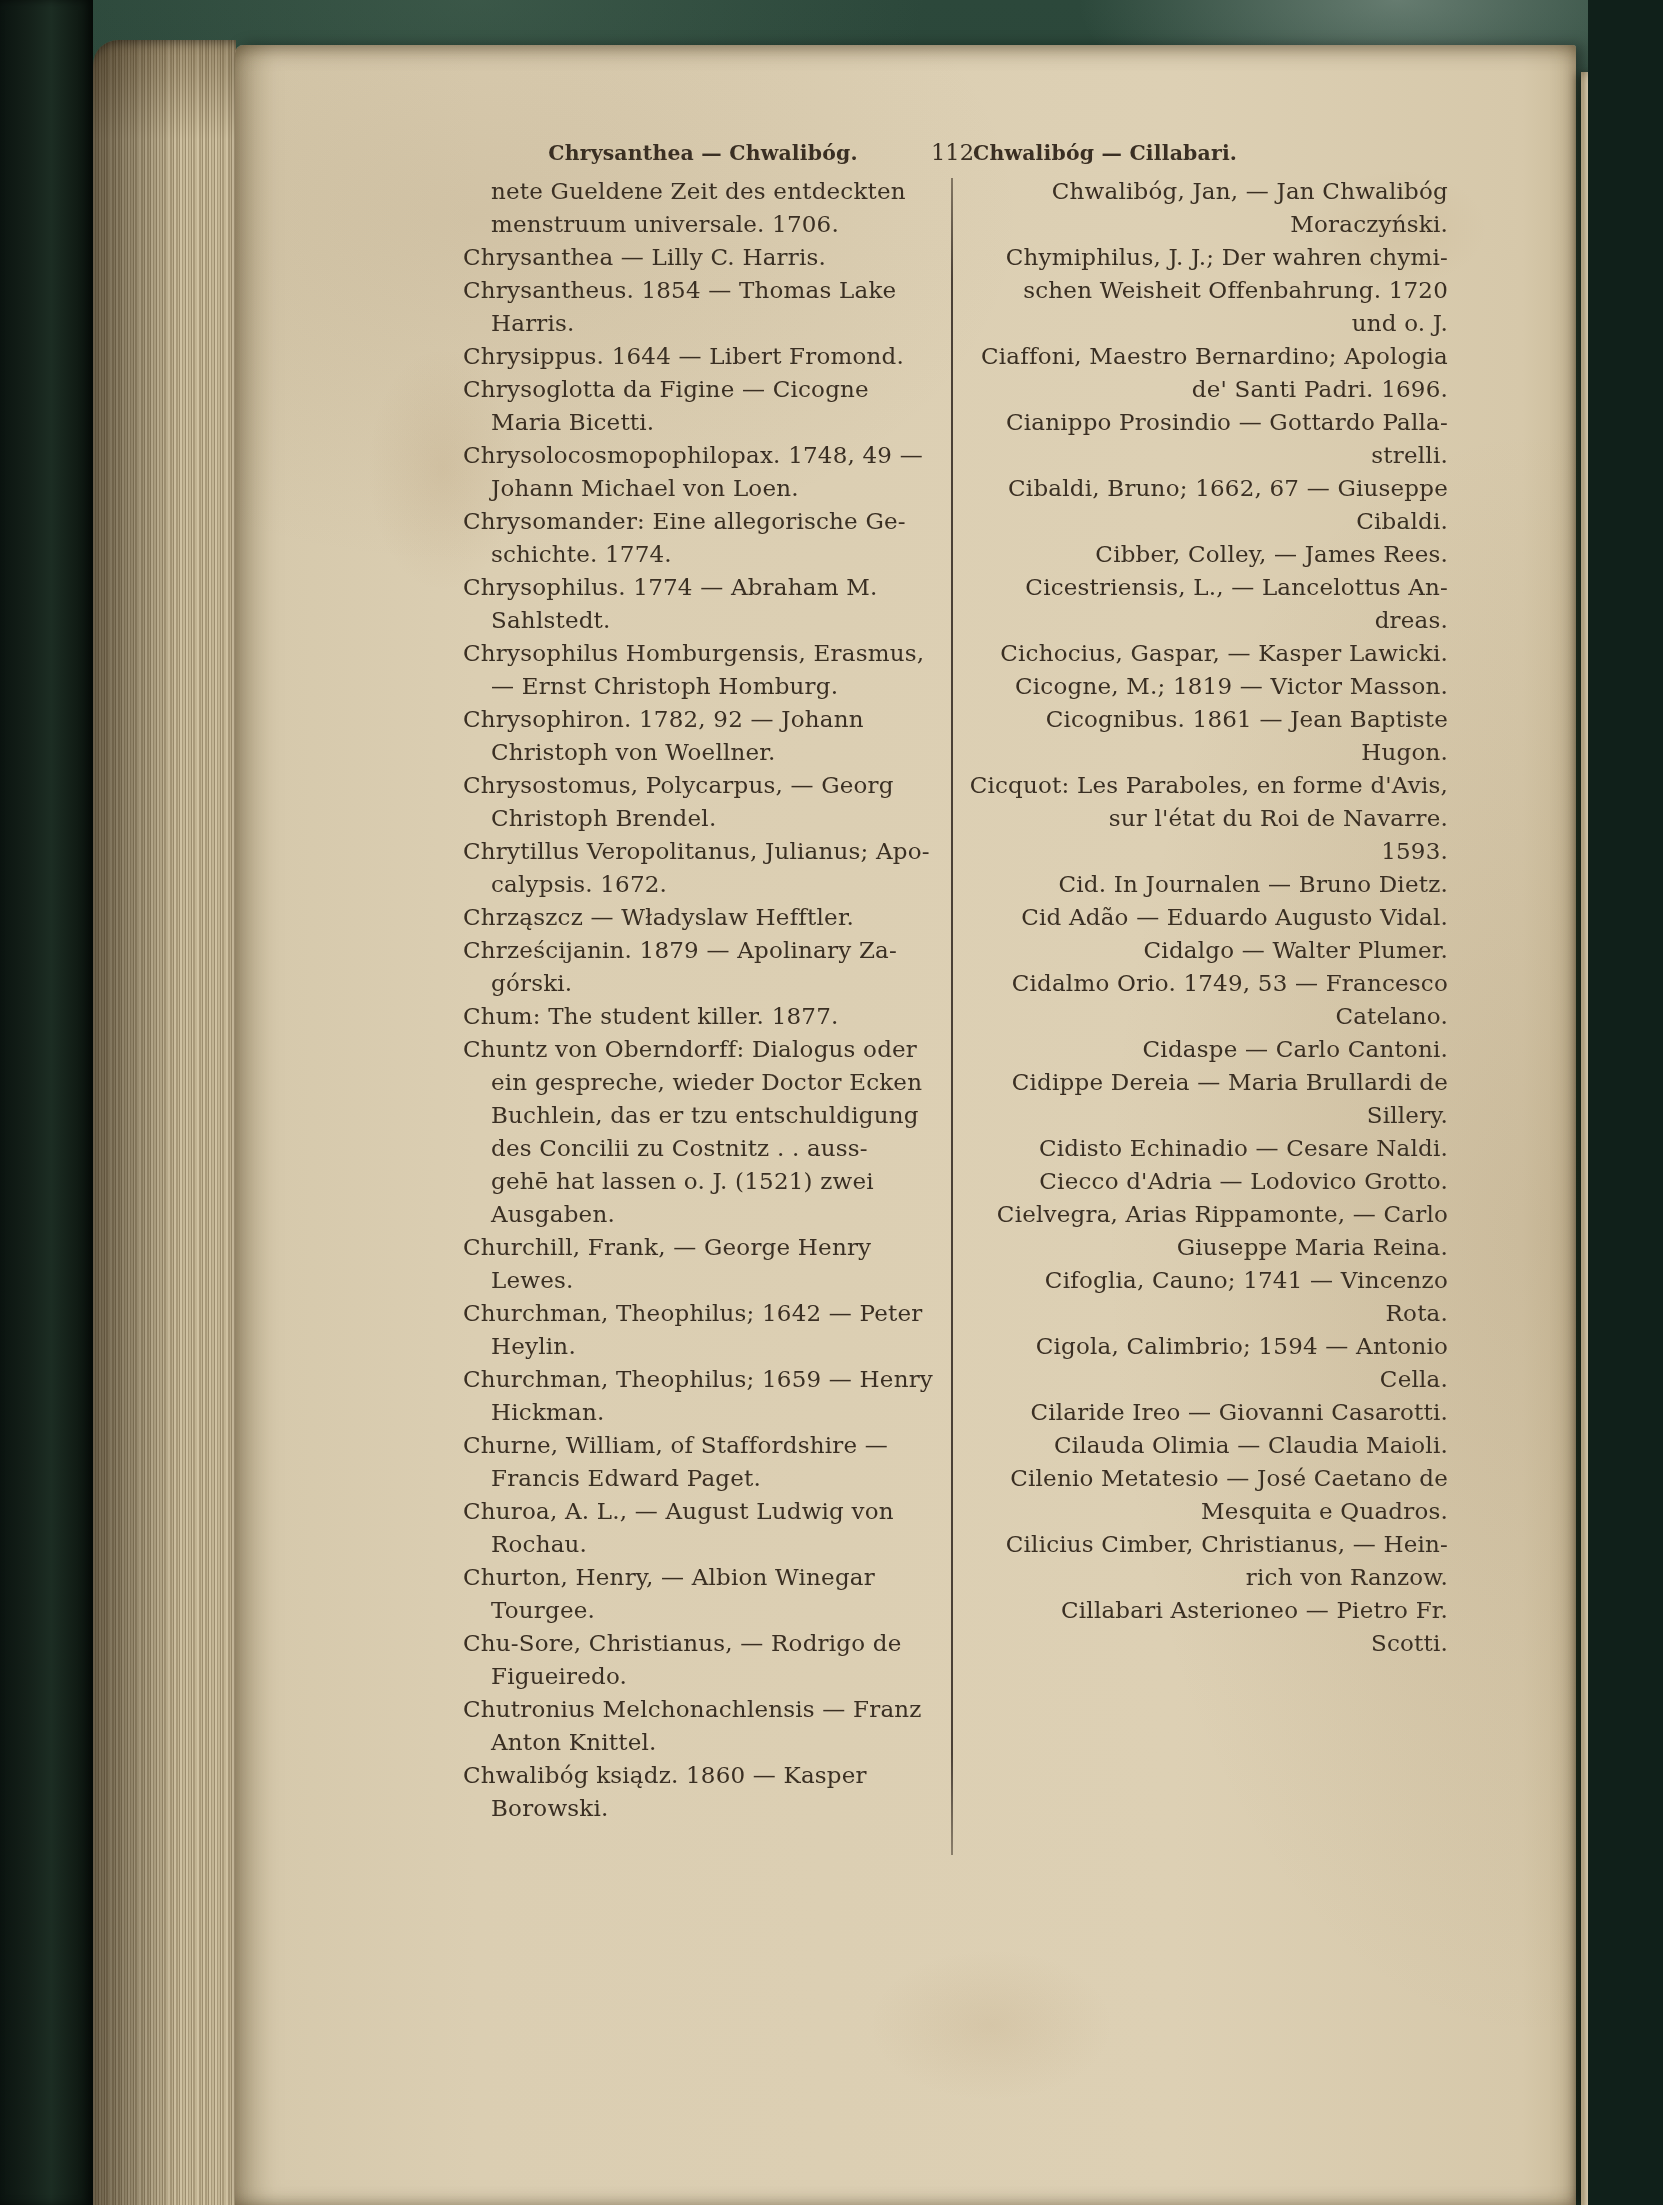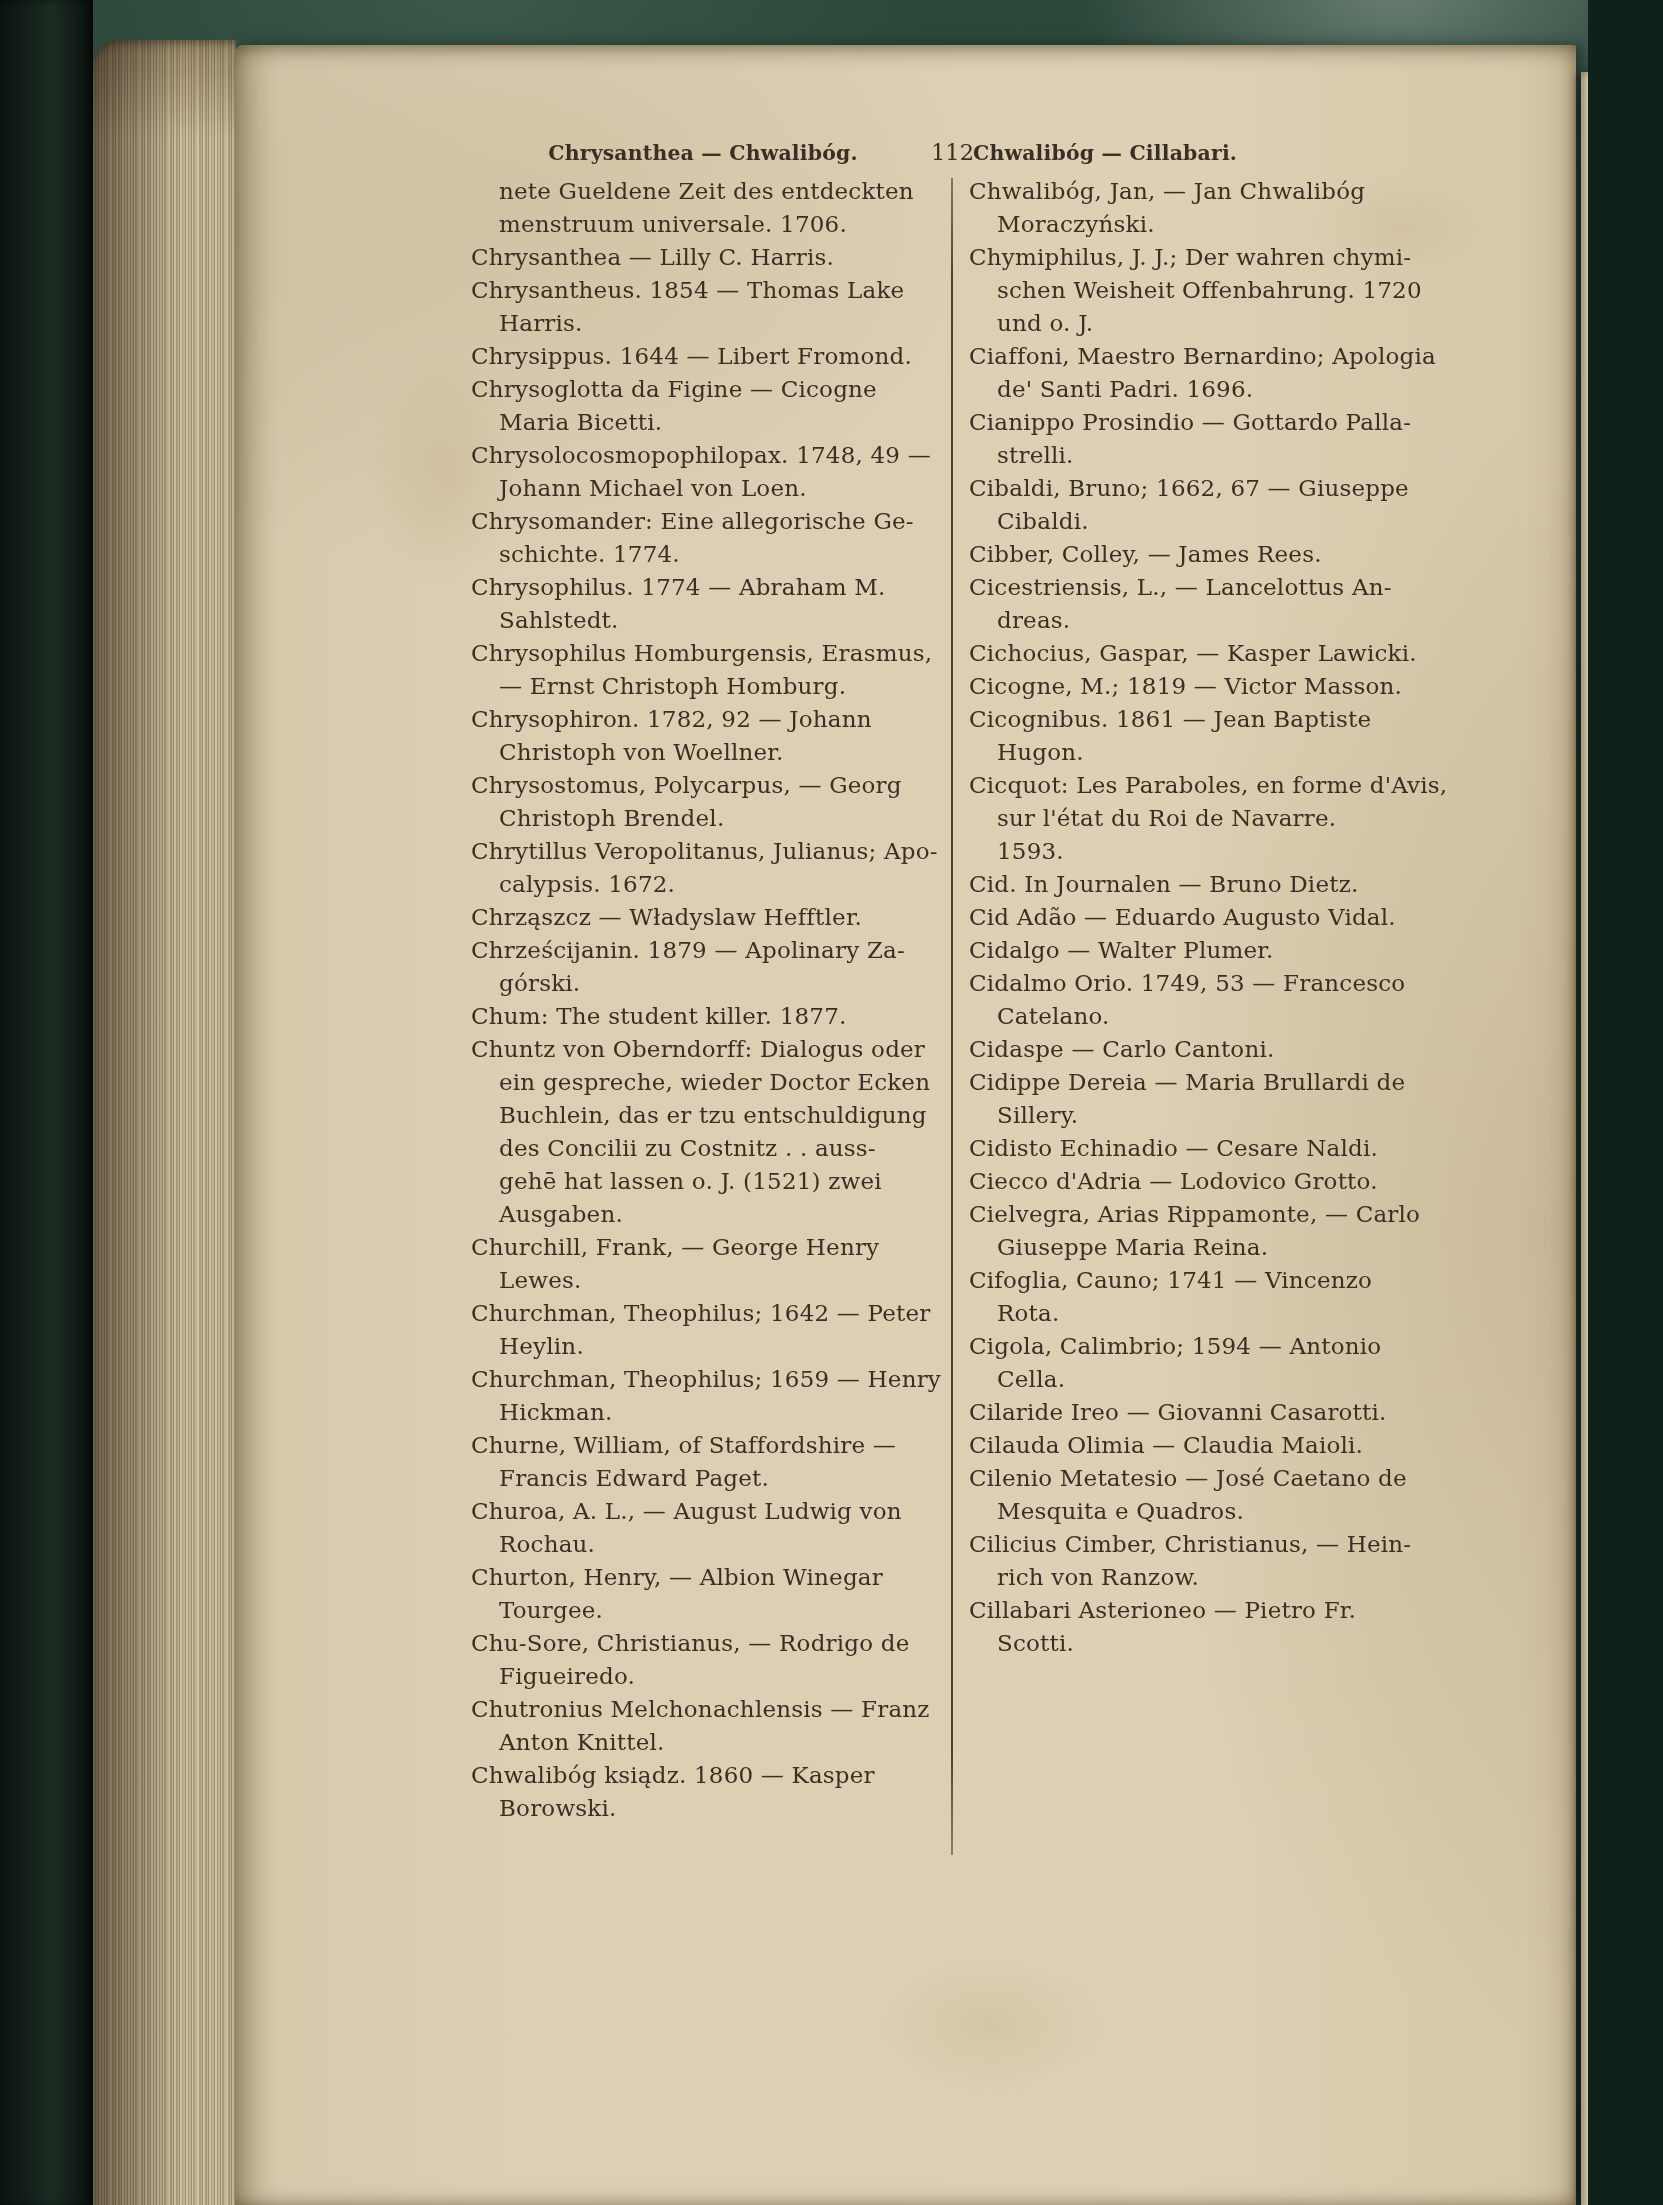--- a/index.html
+++ b/index.html
@@ -54,26 +54,26 @@
     box-shadow:-5.8px 0 8.3px -1.7px rgba(18,14,5,.55), inset 0 8.3px 10px -6.7px rgba(60,45,20,.35);
   }
   .running-head{
     position:absolute;left:240px;top:87px;width:985px;height:33px;display:flex;align-items:flex-end;
     color:#3a2f23;
   }
   .rh-left{width:456px;text-align:center;font-weight:700;font-size:20.4px;letter-spacing:0.2px;}
   .rh-mid{width:42px;text-align:left;font-size:22.5px;}
   .rh-right{width:487px;font-weight:700;font-size:20.4px;letter-spacing:0.2px;}
   .columns{
-    position:absolute;left:236px;top:130px;width:985px;display:flex;
+    position:absolute;left:228px;top:130px;width:985px;display:flex;
     color:#3a2f23;font-size:23px;letter-spacing:0.2px;
   }
   .col{display:block;}
   .col-left{width:456px;margin-right:42px;}
-  .col-right{width:487px;}
+  .col-right{width:487px;text-align:right;}
   .divider{
     position:absolute;left:716px;top:133px;width:1.7px;height:1677px;
     background:linear-gradient(180deg,rgba(58,47,35,.55),#4a4036 6%,#4a4036 94%,rgba(58,47,35,.5));
   }
   .entry{margin:0;}
   .line{height:33px;line-height:33px;white-space:nowrap;}
   .line.hang{padding-left:28px;}
   .entry.cont .line{padding-left:28px;}
 </style>
 </head>

